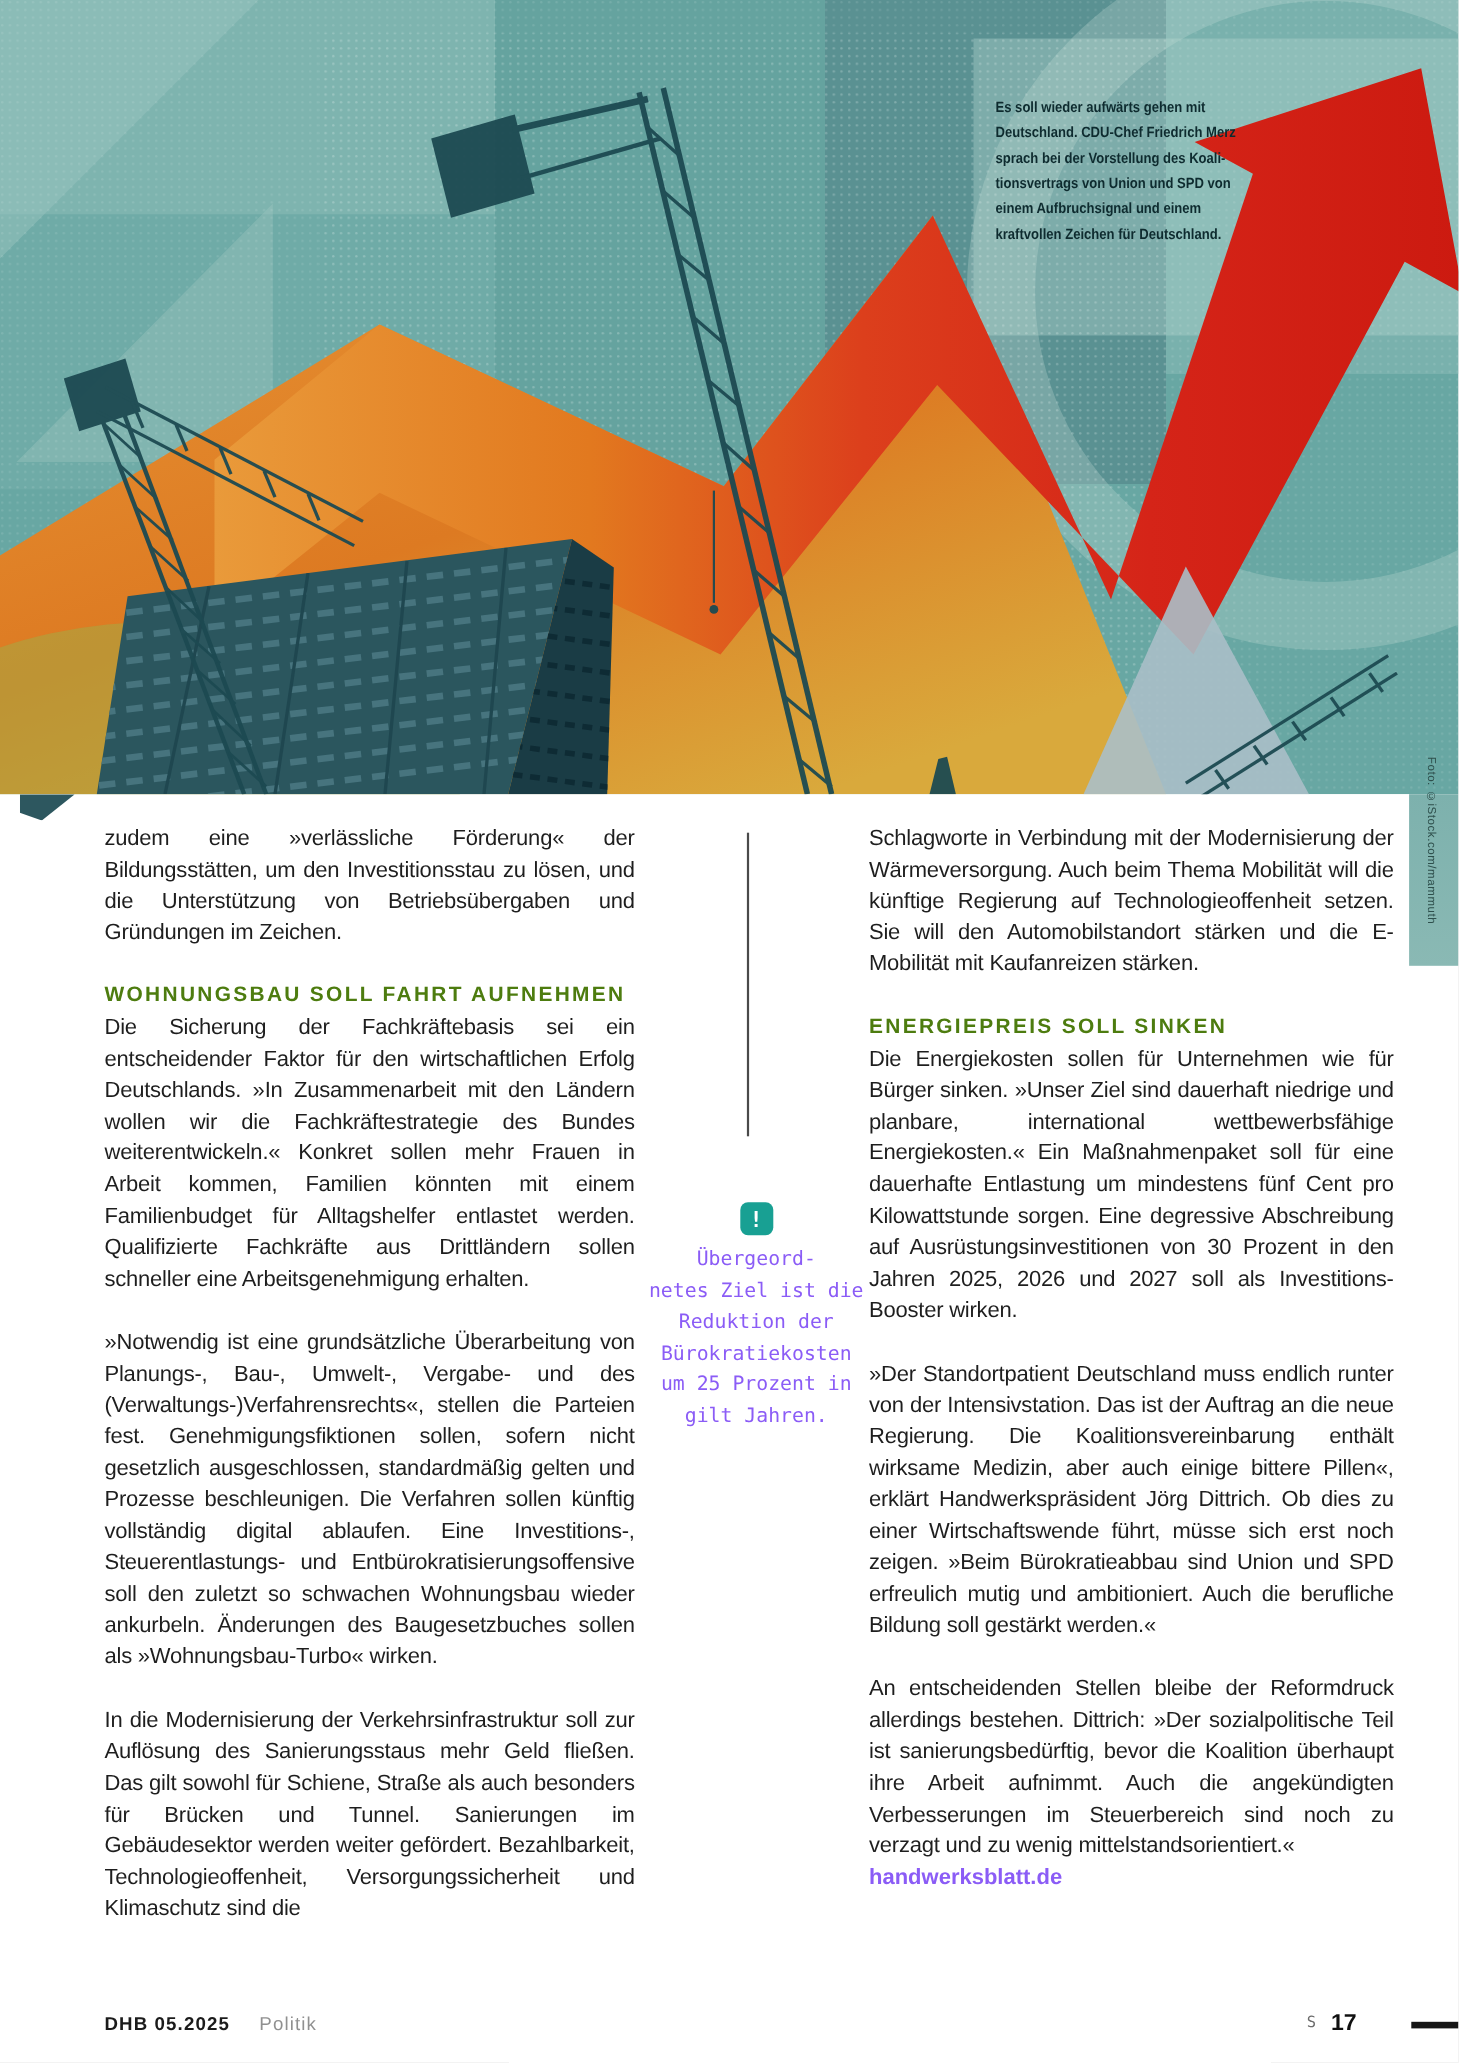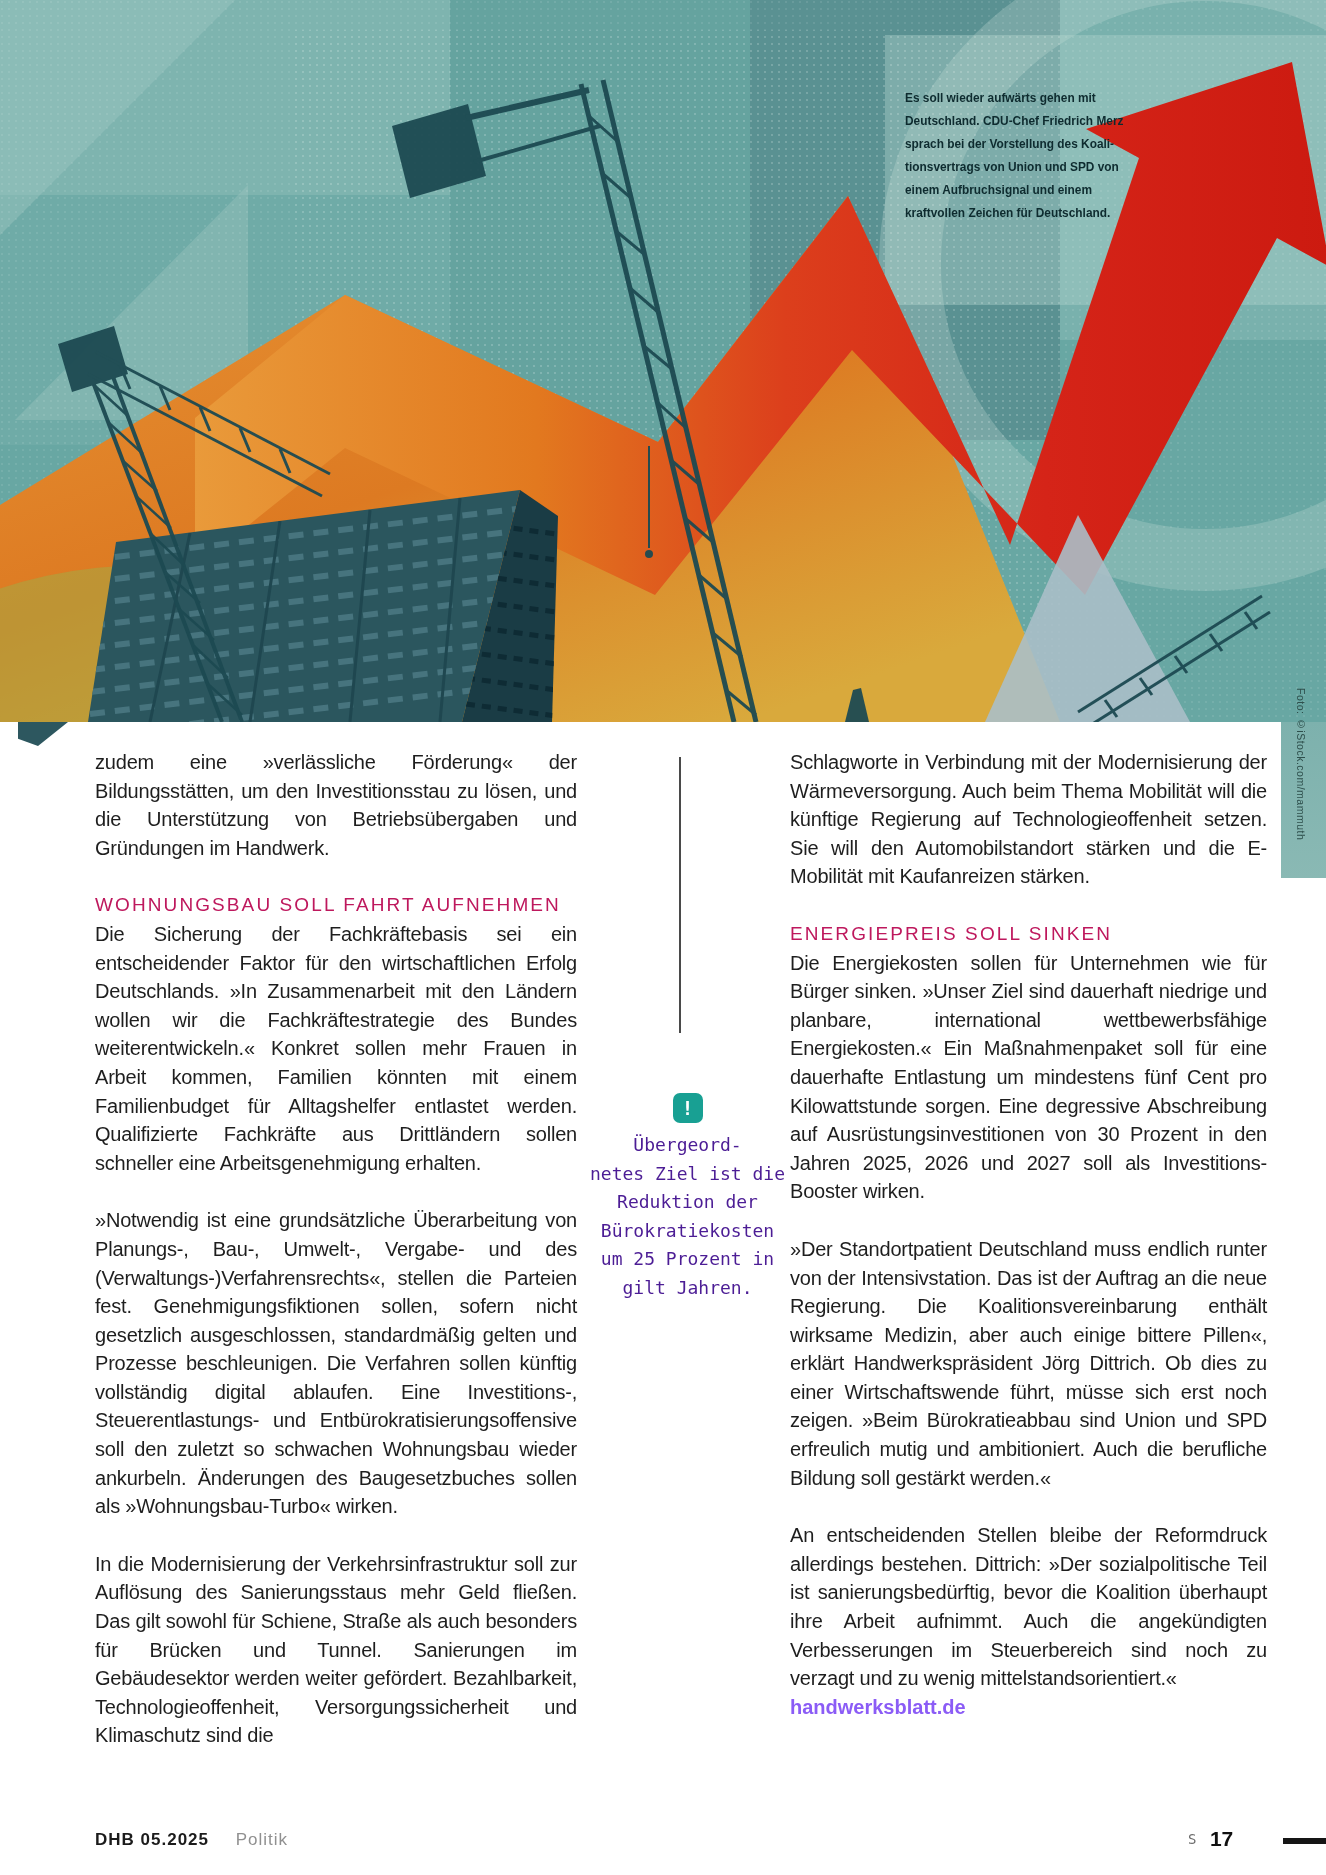--- a/index.html
+++ b/index.html
@@ -34,41 +34,41 @@
   
   .col { position:absolute; top:748px; }
   .col-left  { left:95px;  width:482px; }
   .col-right { left:790px; width:477px; }
   .body-p {
     margin:0 0 29px 0; font-size:20px; line-height:28.6px; text-align:justify;
     color:#1e1e1e; letter-spacing:-0.2px; hyphens:none;
   }
   .body-p.no-gap { margin-bottom:0; }
   .subhead {
-    margin:0; font-size:19px; font-weight:normal; letter-spacing:2.1px;
-    line-height:28.6px; color:#be185d;
+    margin:0; font-size:19px; font-weight:bold; letter-spacing:2.1px;
+    line-height:28.6px; color:#4d7c0f;
   }
   .site-link { font-size:20px; line-height:28.6px; font-weight:bold; color:#8b5cf6; }
 
   .divider {
     position:absolute; left:679px; top:757px; width:2px; height:276px;
     background:#4a4a4a;
   }
 
   
   .pullquote { position:absolute; left:565px; top:1093px; width:245px; text-align:center; }
   .pq-icon {
     display:inline-block; width:30px; height:30px; border-radius:7px;
     background:#18a093; color:#ffffff; font-weight:bold; font-size:20px;
     line-height:30px; text-align:center;
     font-family:"DejaVu Sans Mono", monospace;
   }
   .pq-text {
     margin-top:8px; font-family:"DejaVu Sans Mono", monospace;
-    font-size:18px; line-height:28.5px; color:#4c1d95;text-align:center;
+    font-size:18px; line-height:28.5px; color:#8b5cf6;text-align:center;
   }
   .pq-text span { display:block; white-space:nowrap; }
 
   
   .footer-left {
     position:absolute; left:95px; top:1830px;
     font-family:Liberation Sans, sans-serif; font-size:17px;
   }
   .footer-issue { font-weight:bold; color:#1b1b1b; letter-spacing:1px; }
   .footer-section { color:#909090; margin-left:22px; letter-spacing:1px; }
@@ -239,21 +239,21 @@
       <span>einem Aufbruchsignal und einem</span>
       <span>kraftvollen Zeichen für Deutschland.</span>
     </div>
   </div>
 
   <div class="img-wedge"></div>
   <div class="credit-strip"></div>
   <div class="photo-credit">Foto: ©iStock.com/mammuth</div>
 
   <div class="col col-left">
-    <p class="body-p">zudem eine »verlässliche Förderung« der Bildungsstätten, um den Investitionsstau zu lösen, und die Unterstützung von Betriebsübergaben und Gründungen im Handwerk.</p>
+    <p class="body-p">zudem eine »verlässliche Förderung« der Bildungsstätten, um den Investitionsstau zu lösen, und die Unterstützung von Betriebsübergaben und Gründungen im Zeichen.</p>
     <h3 class="subhead">WOHNUNGSBAU SOLL FAHRT AUFNEHMEN</h3>
     <p class="body-p">Die Sicherung der Fachkräftebasis sei ein entscheidender Faktor für den wirtschaftlichen Erfolg Deutschlands. »In Zusammenarbeit mit den Ländern wollen wir die Fachkräftestrategie des Bundes weiterentwickeln.« Konkret sollen mehr Frauen in Arbeit kommen, Familien könnten mit einem Familienbudget für Alltagshelfer entlastet werden. Qualifizierte Fachkräfte aus Drittländern sollen schneller eine Arbeitsgenehmigung erhalten.</p>
     <p class="body-p">»Notwendig ist eine grundsätzliche Überarbeitung von Planungs-, Bau-, Umwelt-, Vergabe- und des (Verwaltungs-)Verfahrensrechts«, stellen die Parteien fest. Genehmigungsfiktionen sollen, sofern nicht gesetzlich ausgeschlossen, standardmäßig gelten und Prozesse beschleunigen. Die Verfahren sollen künftig vollständig digital ablaufen. Eine Investitions-, Steuerentlastungs- und Entbürokratisierungsoffensive soll den zuletzt so schwachen Wohnungsbau wieder ankurbeln. Änderungen des Baugesetzbuches sollen als »Wohnungsbau-Turbo« wirken.</p>
     <p class="body-p no-gap">In die Modernisierung der Verkehrsinfrastruktur soll zur Auflösung des Sanierungsstaus mehr Geld fließen. Das gilt sowohl für Schiene, Straße als auch besonders für Brücken und Tunnel. Sanierungen im Gebäudesektor werden weiter gefördert. Bezahlbarkeit, Technologieoffenheit, Versorgungssicherheit und Klimaschutz sind die</p>
   </div>
 
   <div class="divider"></div>
 
   <div class="pullquote">
     <span class="pq-icon">!</span>

